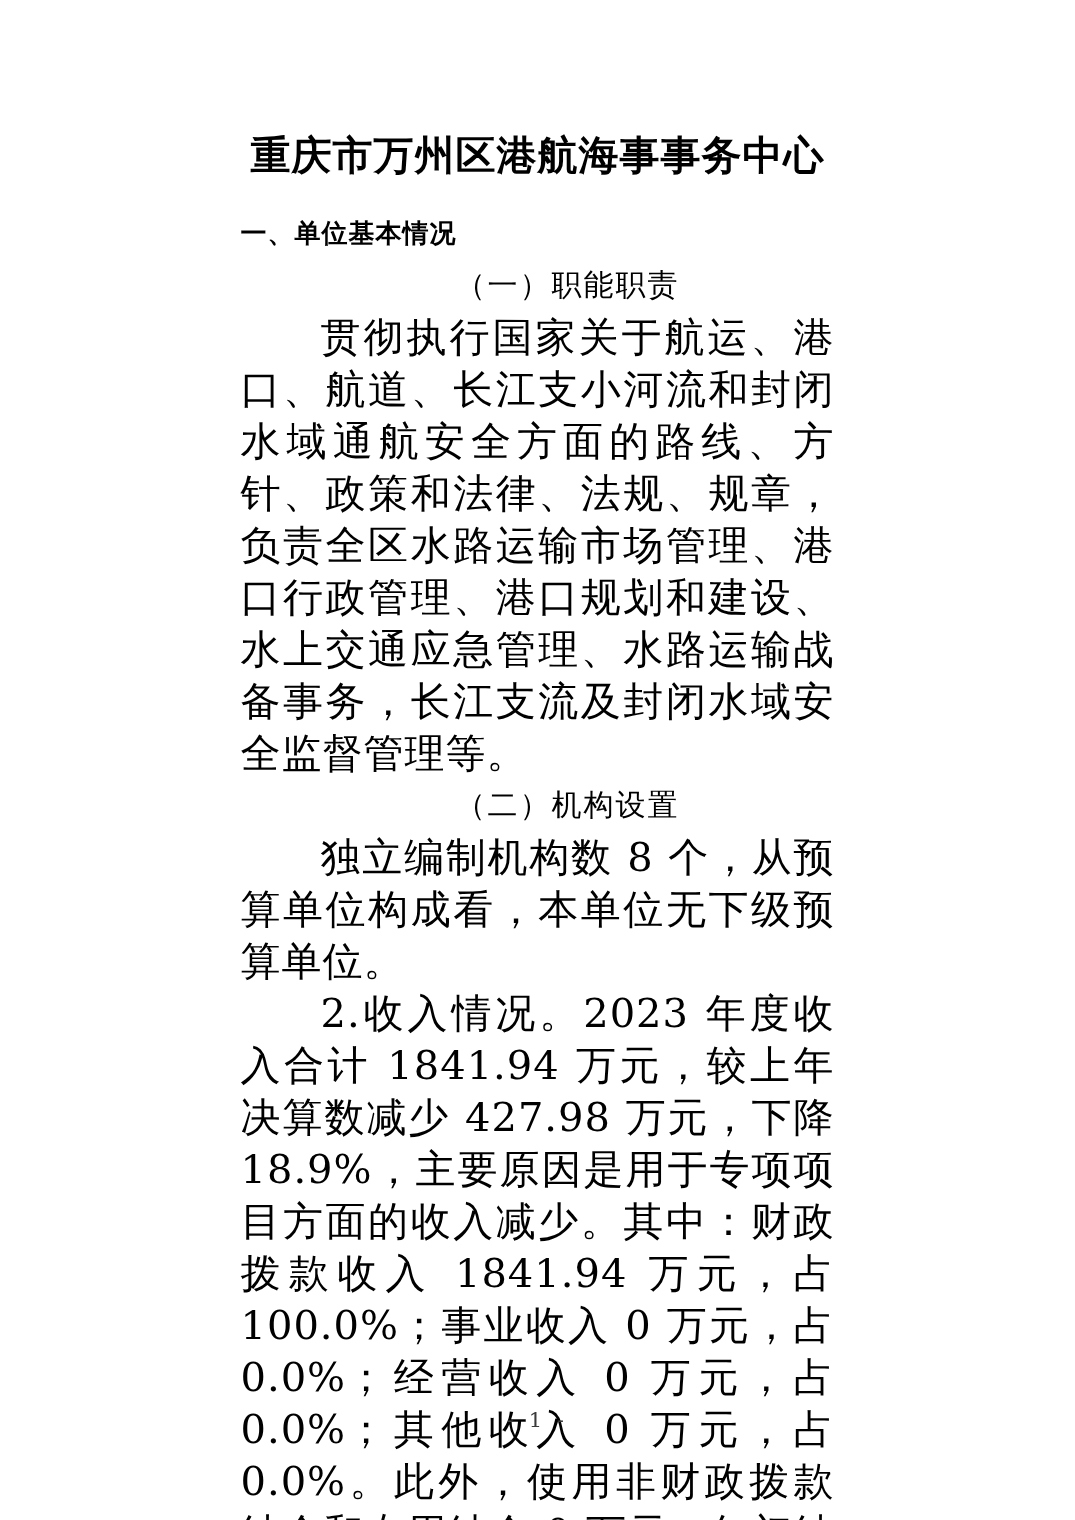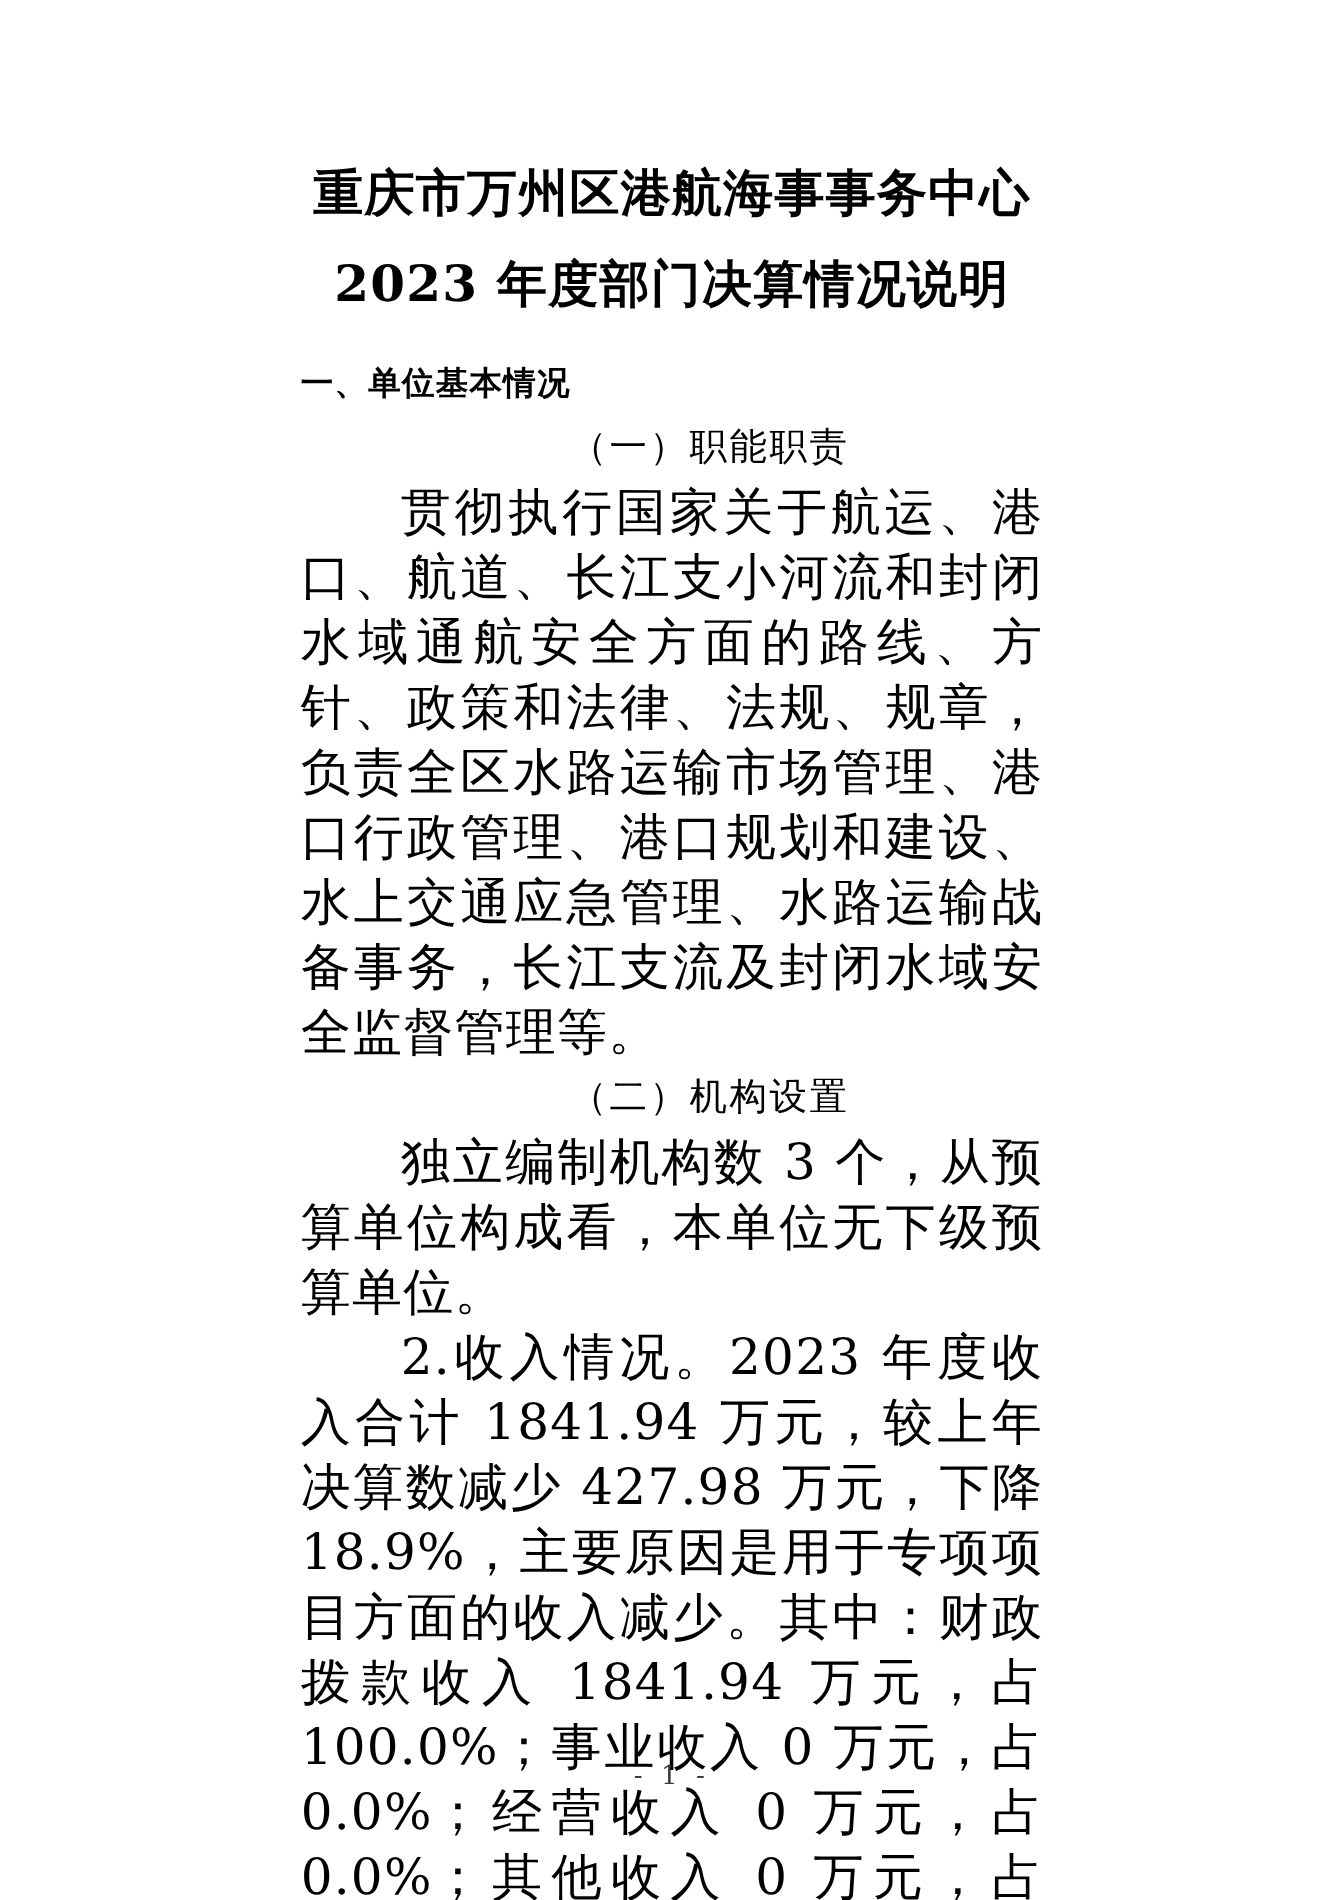--- a/index.html
+++ b/index.html
@@ -71,29 +71,28 @@
     letter-spacing: 4px;
   }
 </style>
 </head>
 <body>
 
 <div class="page">
 
   <div class="titles">
     <div>重庆市万州区港航海事事务中心</div>
-    <div>2023 年度部门决算情况说明</div>
   </div>
 
   <div class="content">
     <div class="h1">一、单位基本情况</div>
     <div class="h2">（一）职能职责</div>
     <p class="para">贯彻执行国家关于航运、港口、航道、长江支小河流和封闭水域通航安全方面的路线、方针、政策和法律、法规、规章，负责全区水路运输市场管理、港口行政管理、港口规划和建设、水上交通应急管理、水路运输战备事务，长江支流及封闭水域安全监督管理等。</p>
     <div class="h2">（二）机构设置</div>
-    <p class="para">独立编制机构数 3 个，从预算单位构成看，本单位无下级预算单位。</p>
+    <p class="para">独立编制机构数 8 个，从预算单位构成看，本单位无下级预算单位。</p>
     <p class="para">2.收入情况。2023 年度收入合计 1841.94 万元，较上年决算数减少 427.98 万元，下降 18.9%，主要原因是用于专项项目方面的收入减少。其中：财政拨款收入 1841.94 万元，占 100.0%；事业收入 0 万元，占 0.0%；经营收入 0 万元，占 0.0%；其他收入 0 万元，占 0.0%。此外，使用非财政拨款结余和专用结余 0 万元，年初结转和结余 0 万元。</p>
   </div>
 
   <div class="footer">
     <span>- 1 -</span>
   </div>
 
 </div>
 
 </body></html>

